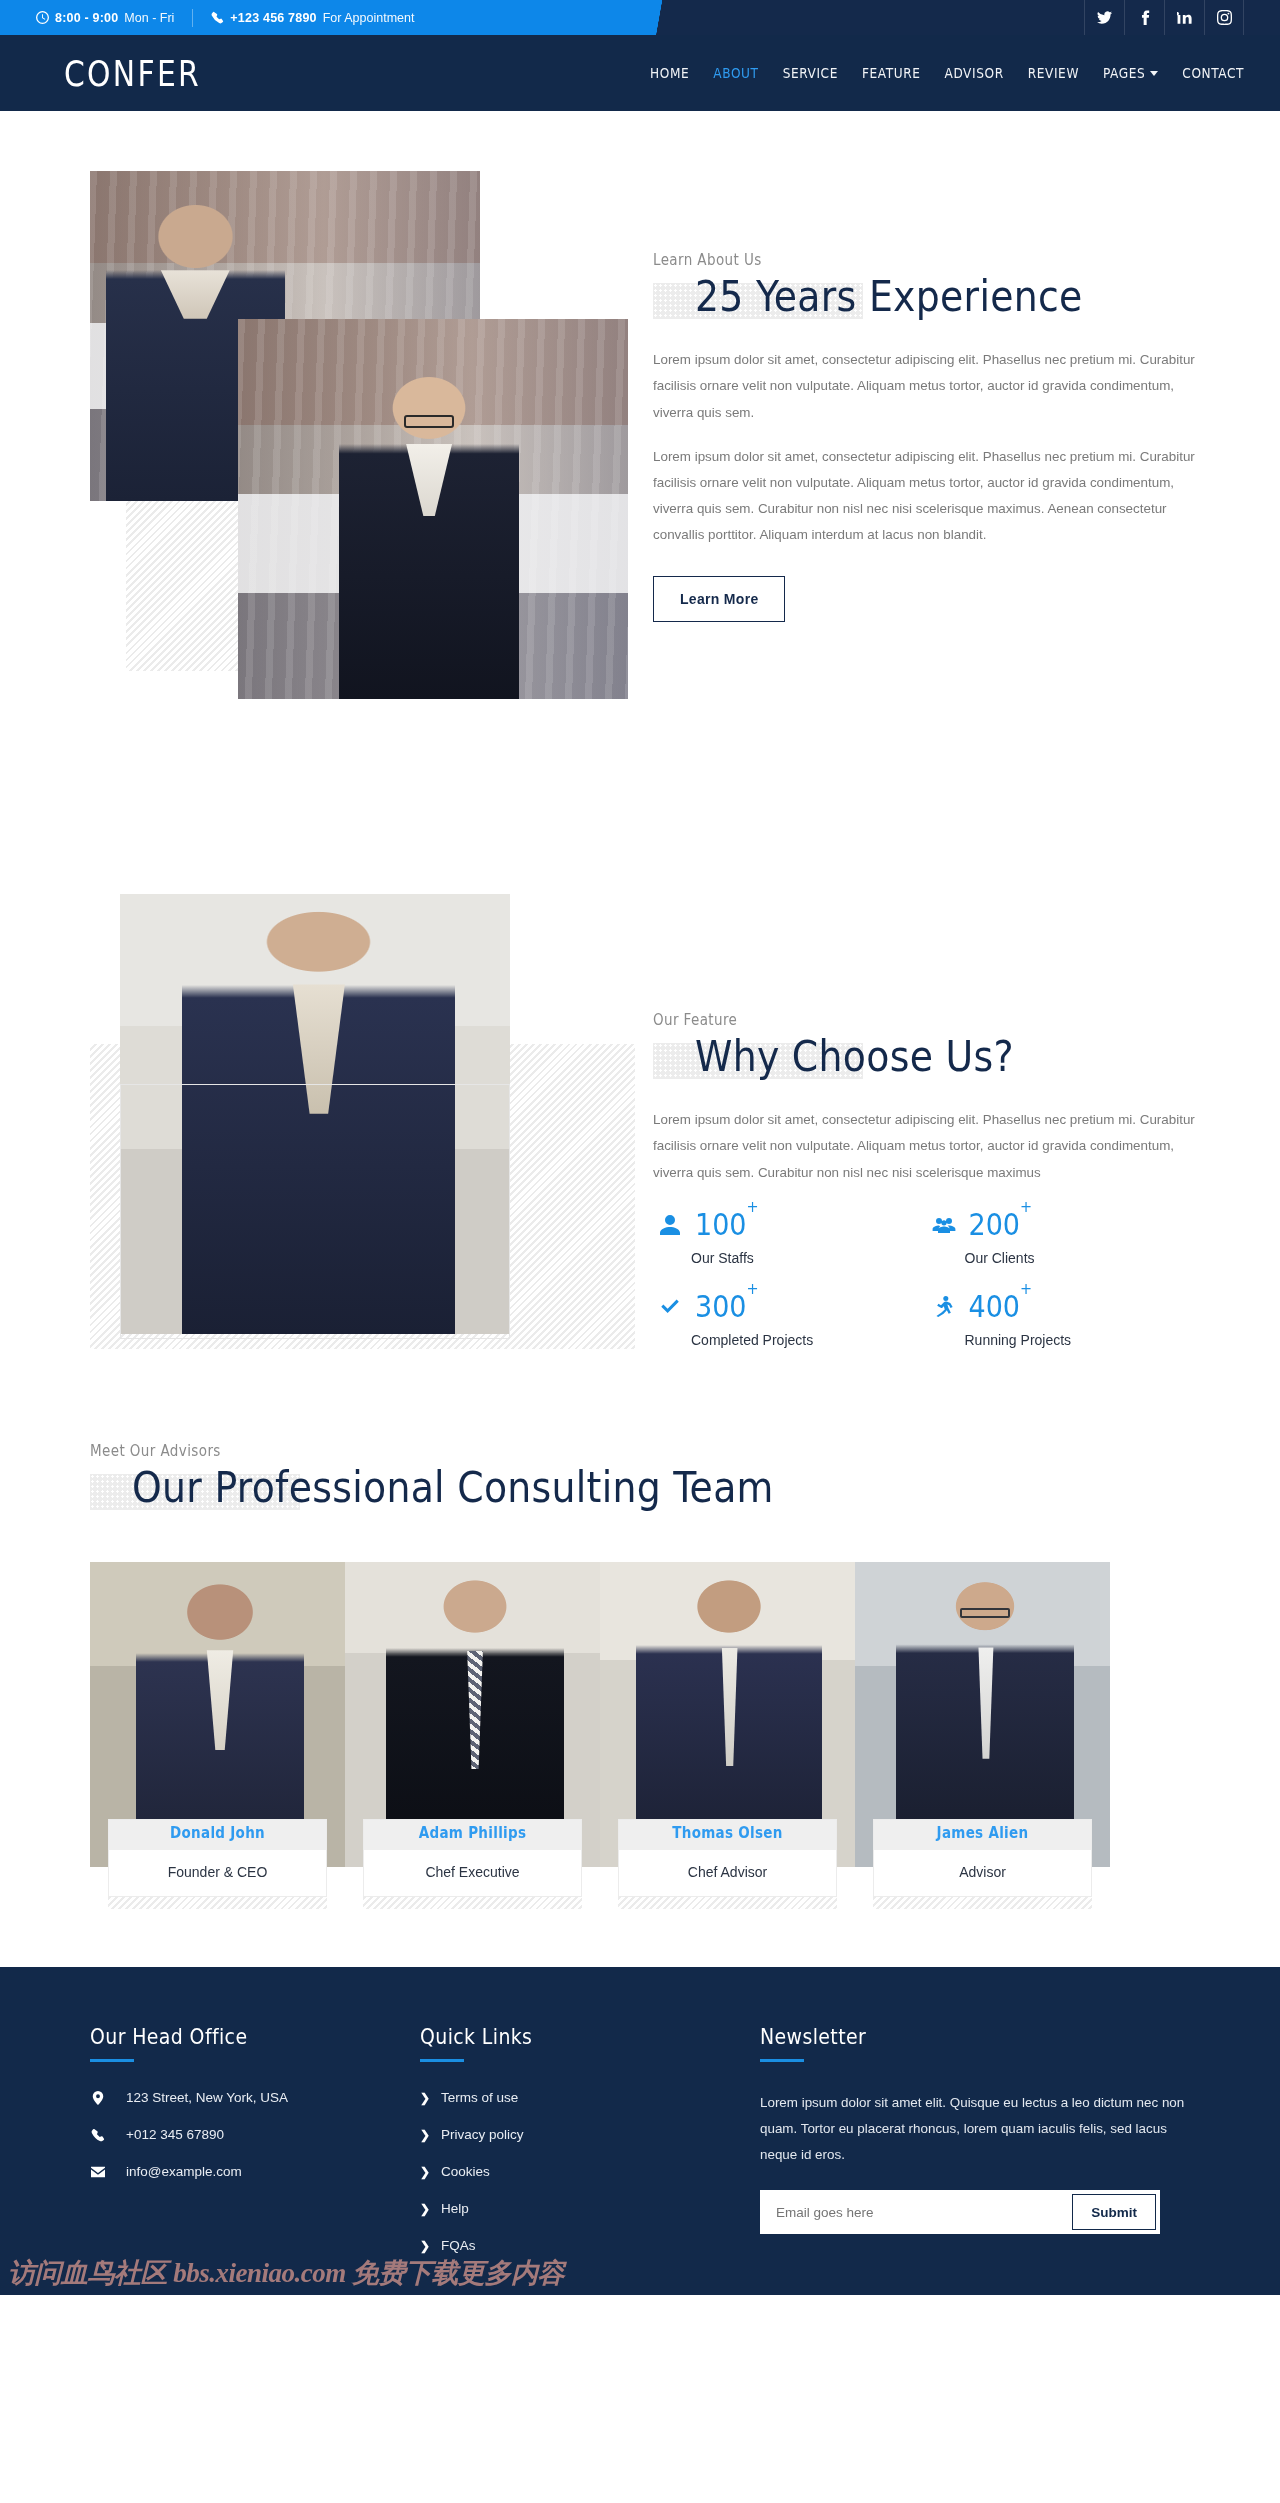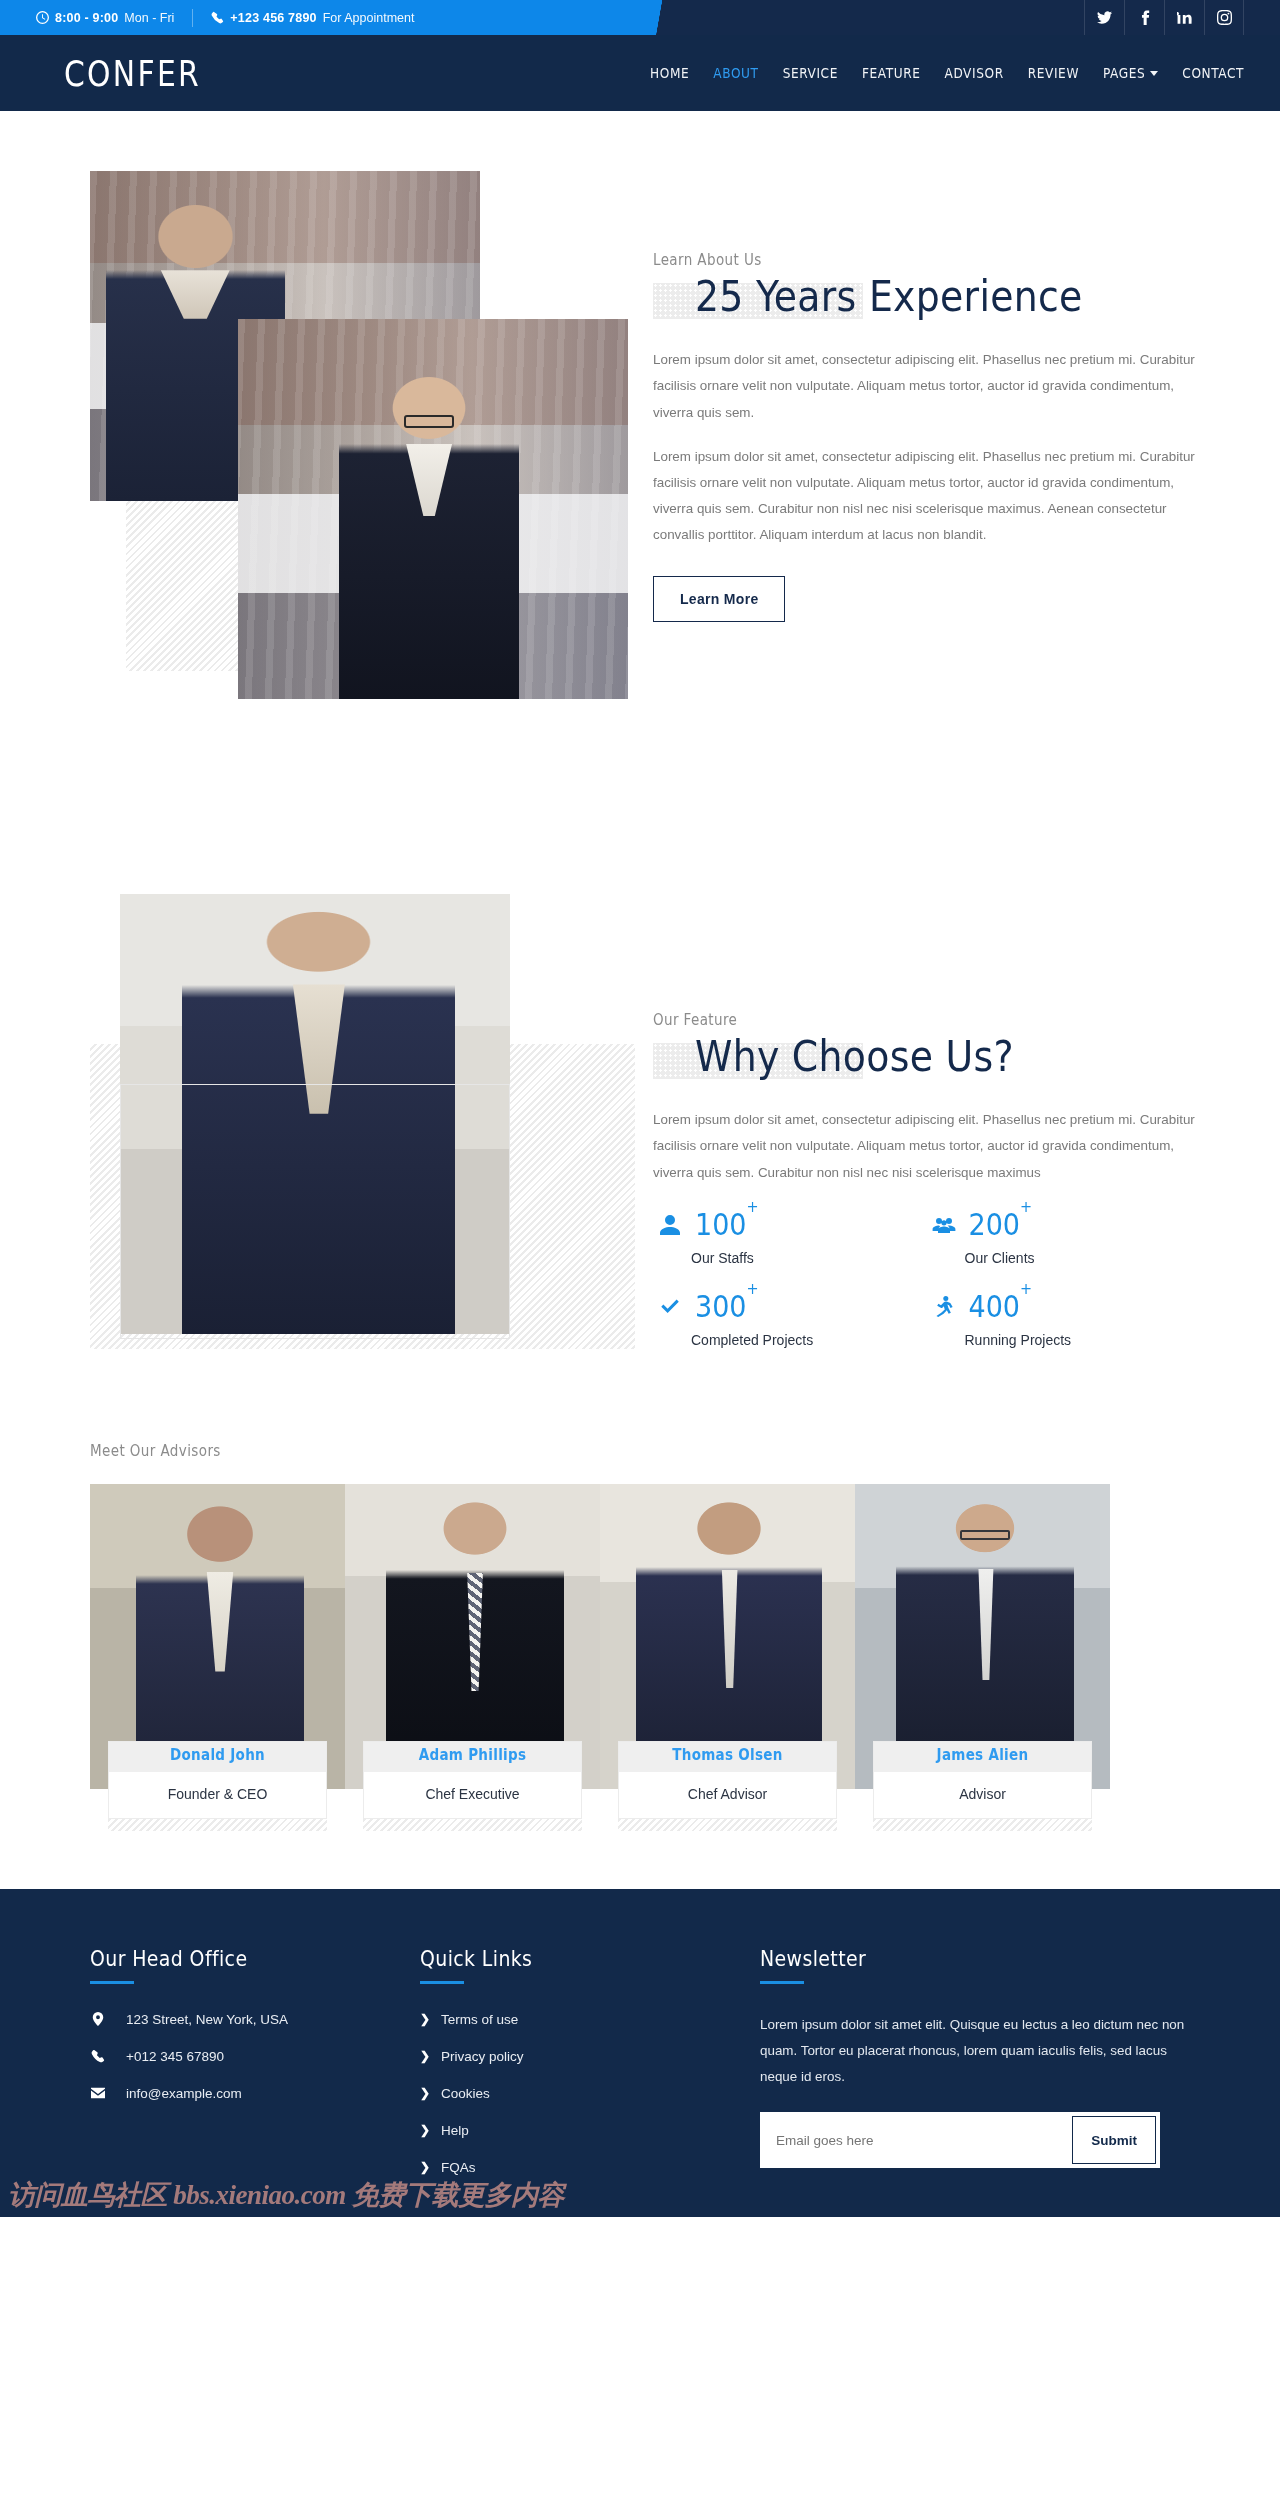--- a/index.html
+++ b/index.html
@@ -248,21 +248,21 @@
     font-size:21px; color:#ffffff; letter-spacing:.4px; margin-bottom:10px;
   }
   .f-rule{ width:44px; height:3px; background:#1a8fe3; margin-bottom:28px; }
   .f-item{ display:flex; align-items:center; gap:20px; margin-bottom:22px; font-size:13.5px; }
   .f-ico{ width:16px; display:flex; align-items:center; justify-content:center; }
   .f-ico svg{ fill:#ffffff; width:14px; height:14px; }
   .f-link{ display:flex; align-items:center; gap:11px; margin-bottom:22px; font-size:13.5px; color:#e9edf3; text-decoration:none; cursor:pointer; }
   .f-link .chev{ color:#ffffff; font-weight:bold; font-size:12px; }
   .f-text{ font-size:13.4px; line-height:1.95; margin-bottom:22px; color:#e3e8ef; }
   .news-form{
-    display:flex; align-items:stretch; background:#ffffff; height:56px; padding:4px; width:400px;
+    display:flex; align-items:stretch; background:#ffffff; height:44px; padding:4px; width:400px;
   }
   .news-input{
     flex:1; border:0; outline:0; padding:0 12px; font-size:13.5px; color:#6b6b6b;
     font-family:"Liberation Sans", sans-serif; background:transparent;
   }
   .news-btn{
     border:1px solid #12294a; background:#ffffff; color:#12294a;
     font-weight:bold; font-size:13.5px; padding:0 18px; cursor:pointer;
     font-family:"Liberation Sans", sans-serif;
   }
@@ -543,20 +543,24 @@
           </div>
         </div>
       </div>
     </div>
   </section>
 
   <section class="team">
     <div class="container">
       <div class="team-head">
         <div class="sub-label">Meet Our Advisors</div>
+        <h2 class="big-head">
+          <span class="dotbox"></span>
+          <span>Our Professional Consulting Team</span>
+        </h2>
       </div>
 
       <div class="team-grid">
         <div class="team-card">
           <div class="team-photo">
               <div class="ph ph-p1">
                 <div class="fig"></div>
               </div>
             </div>
           <div class="team-caption">

